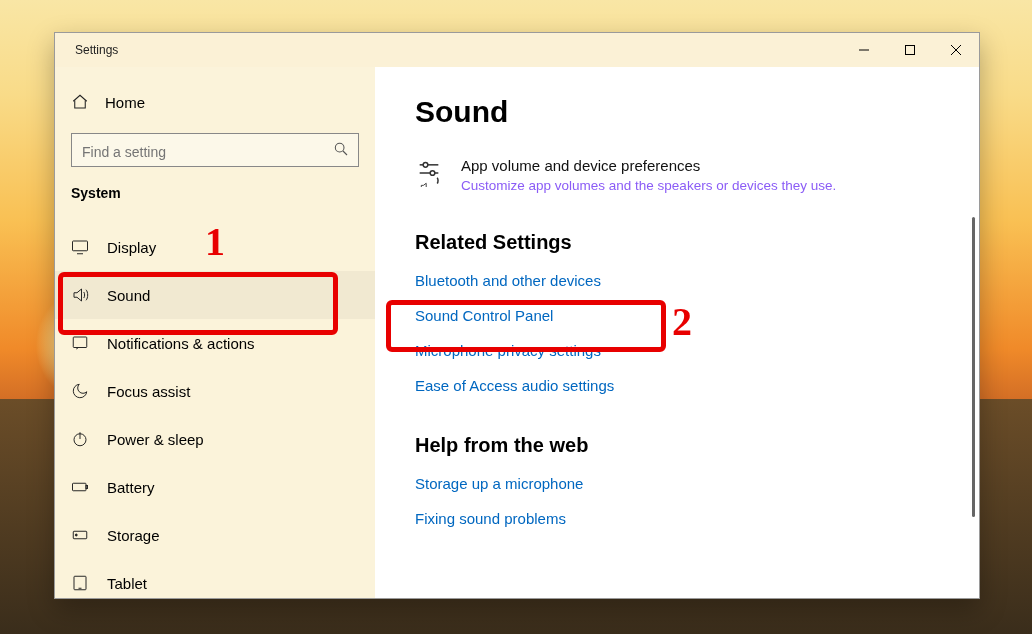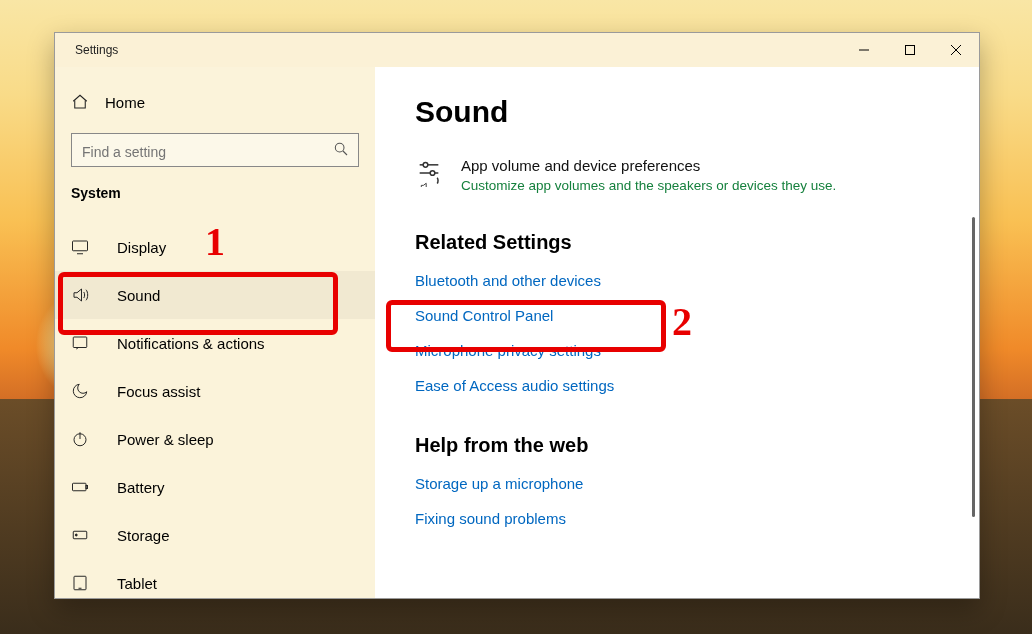--- a/index.html
+++ b/index.html
@@ -141,21 +141,21 @@
     margin-bottom: 22px;
   }
   .nav {
     margin: 14px -16px 0 -16px;
   }
   .nav-item {
     display: flex;
     align-items: center;
     height: 48px;
     padding: 0 16px;
-    gap: 28px;
+    gap: 18px;
     cursor: pointer;
     font-size: 15px;
   }
   .nav-item .nicon {
     width: 18px;
     height: 18px;
     display: flex;
     align-items: center;
     justify-content: center;
     color: #222;
@@ -185,21 +185,21 @@
     margin-top: 2px;
     color: #333;
   }
   .pref-row .ptitle {
     font-size: 15px;
     color: #111;
     margin-bottom: 4px;
   }
   .pref-row .pdesc {
     font-size: 13.5px;
-    color: #15803d;
+    color: #8b5cf6;
   }
   h2.subhead {
     font-size: 20px;
     font-weight: 600;
     margin: 0 0 18px 0;
   }
   .link-list {
     display: flex;
     flex-direction: column;
     gap: 18px;

